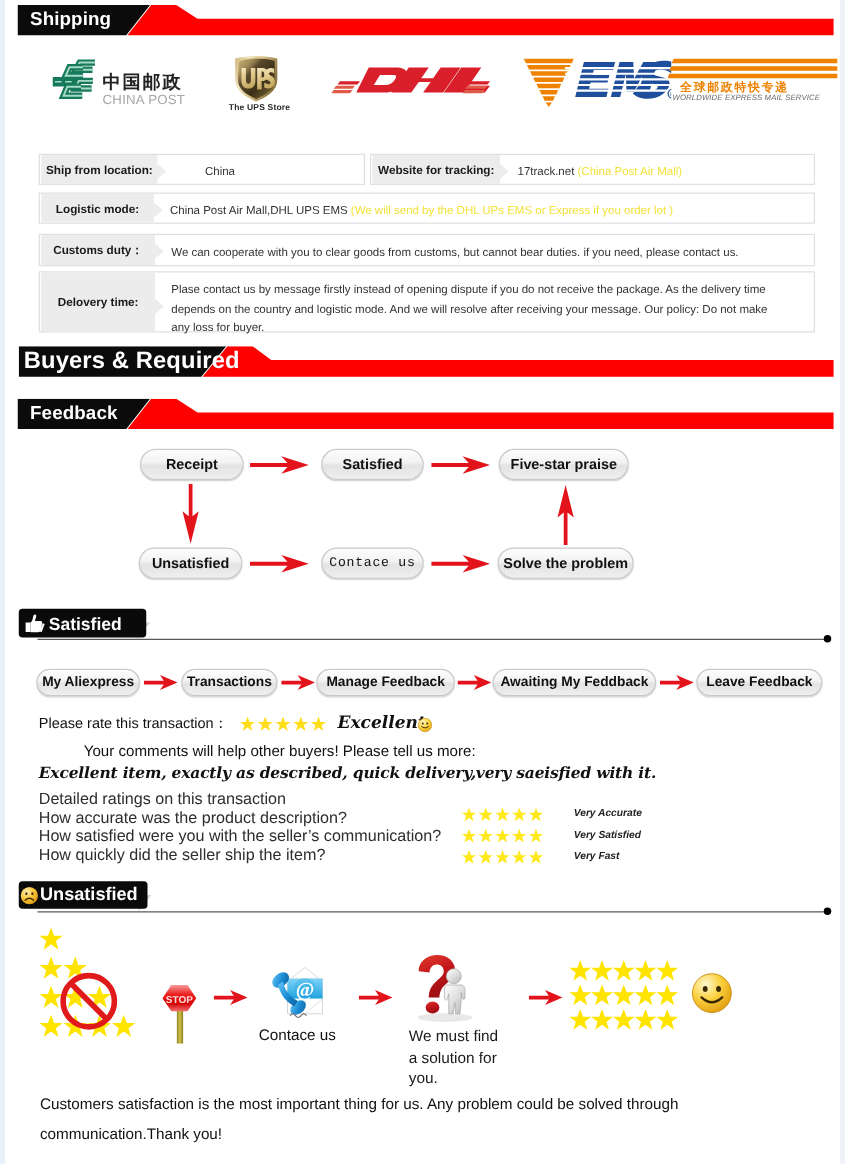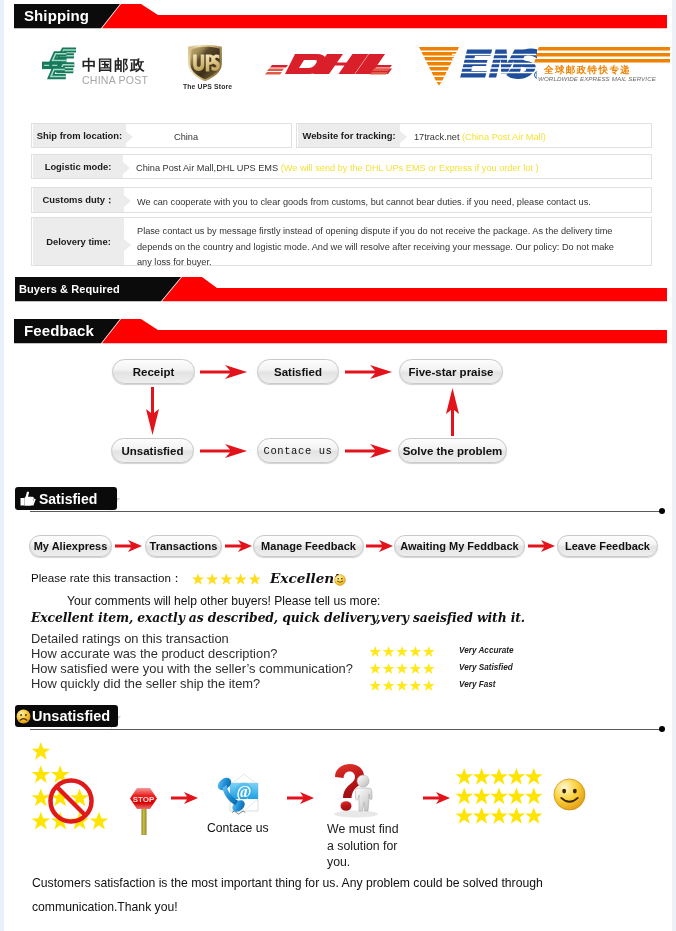--- a/index.html
+++ b/index.html
@@ -214,21 +214,21 @@
           <path d="M214,40 L246,40 L242,45 L210,45 Z" fill="#e05a48"></path>
         </g>
       </svg>
     </div>
 
   </div>
 
   <div class="srow" style="left:31px;top:123px;width:261px;height:25px;">
     <div class="scell-label" style="left:1px;width:93px;">Ship from location:</div>
     <div class="arrowtip" style="left:94px;top:6.5px;"></div>
-    <div class="scell-value" style="left:142px;top:8px;">China</div>
+    <div class="scell-value" style="left:132px;top:8px;">China</div>
   </div>
   <div class="srow" style="left:296px;top:123px;width:356px;height:25px;padding-left:11px;">
     <div class="scell-label" style="left:1px;width:102px;">Website for tracking:</div>
     <div class="arrowtip" style="left:103px;top:6.5px;"></div>
     <div class="scell-value" style="left:117px;top:8px;"><span>17track.net</span> <span class="note-yellow">(China Post Air Mall)</span></div>
   </div>
 
   <div class="srow" style="left:31px;top:187px;width:621px;height:26px;">
     <div class="scell-label" style="left:1px;width:91px;">Customs duty：</div>
     <div class="arrowtip" style="left:92px;top:7px;"></div>
@@ -496,21 +496,21 @@
   </div>
 
   <div class="txt" style="left:32px;top:876px;font-size:12.2px;color:#111;">Customers satisfaction is the most important thing for us. Any problem could be solved through</div>
   <div class="txt" style="left:32px;top:900px;font-size:12.2px;color:#111;">communication.Thank you!</div>
 
   <div class="banner" id="banner-buyers" style="top:277px;left:15px;width:652px;">
     <svg width="652" height="25" viewBox="0 0 652 25">
       <polygon points="0,0 166,0 146,24.3 0,24.3" fill="#0b0b0b"></polygon>
       <polygon points="167,0 187,0 202,11 652,11 652,24.3 147,24.3" fill="#fe0000"></polygon>
     </svg>
-    <span class="btext" style="font-size:11px;height:24px;line-height:24px;left:4px;">Buyers &amp; Required</span>
+    <span class="btext" style="font-size:19px;height:24px;line-height:24px;left:4px;">Buyers &amp; Required</span>
   </div>
 
   <div class="stag-shadow" style="left:110px;top:498px;"></div>
   <div class="srule" style="left:30px;top:511px;width:632px;"></div>
   <div class="sdot" style="left:659px;top:508px;"></div>
   <div class="stag" style="left:15px;top:487px;width:102px;height:23px;font-size:14px;">
     <svg style="margin-left:4px;margin-right:3px;" width="17" height="16" viewBox="0 0 34 32">
       <path d="M3,14 L11,14 L11,29 L3,29 Z" fill="#fff"></path>
       <path d="M11,13.5 C13,12.5 14,10 14.5,7 C15,3.5 16,1 18,1 C20,1 20.5,3 19.5,6 C19,8 18,10 18,11.5 L27,11.5 C29,11.5 30,13 29.5,15.5 L27,26 C26.5,28.5 25,29.5 23,29.5 L11,29.5 Z" fill="#fff"></path>
       <path d="M30.5,15 L33.5,16.5 L28.5,29.5 L25,28 Z" fill="#fff"></path>

